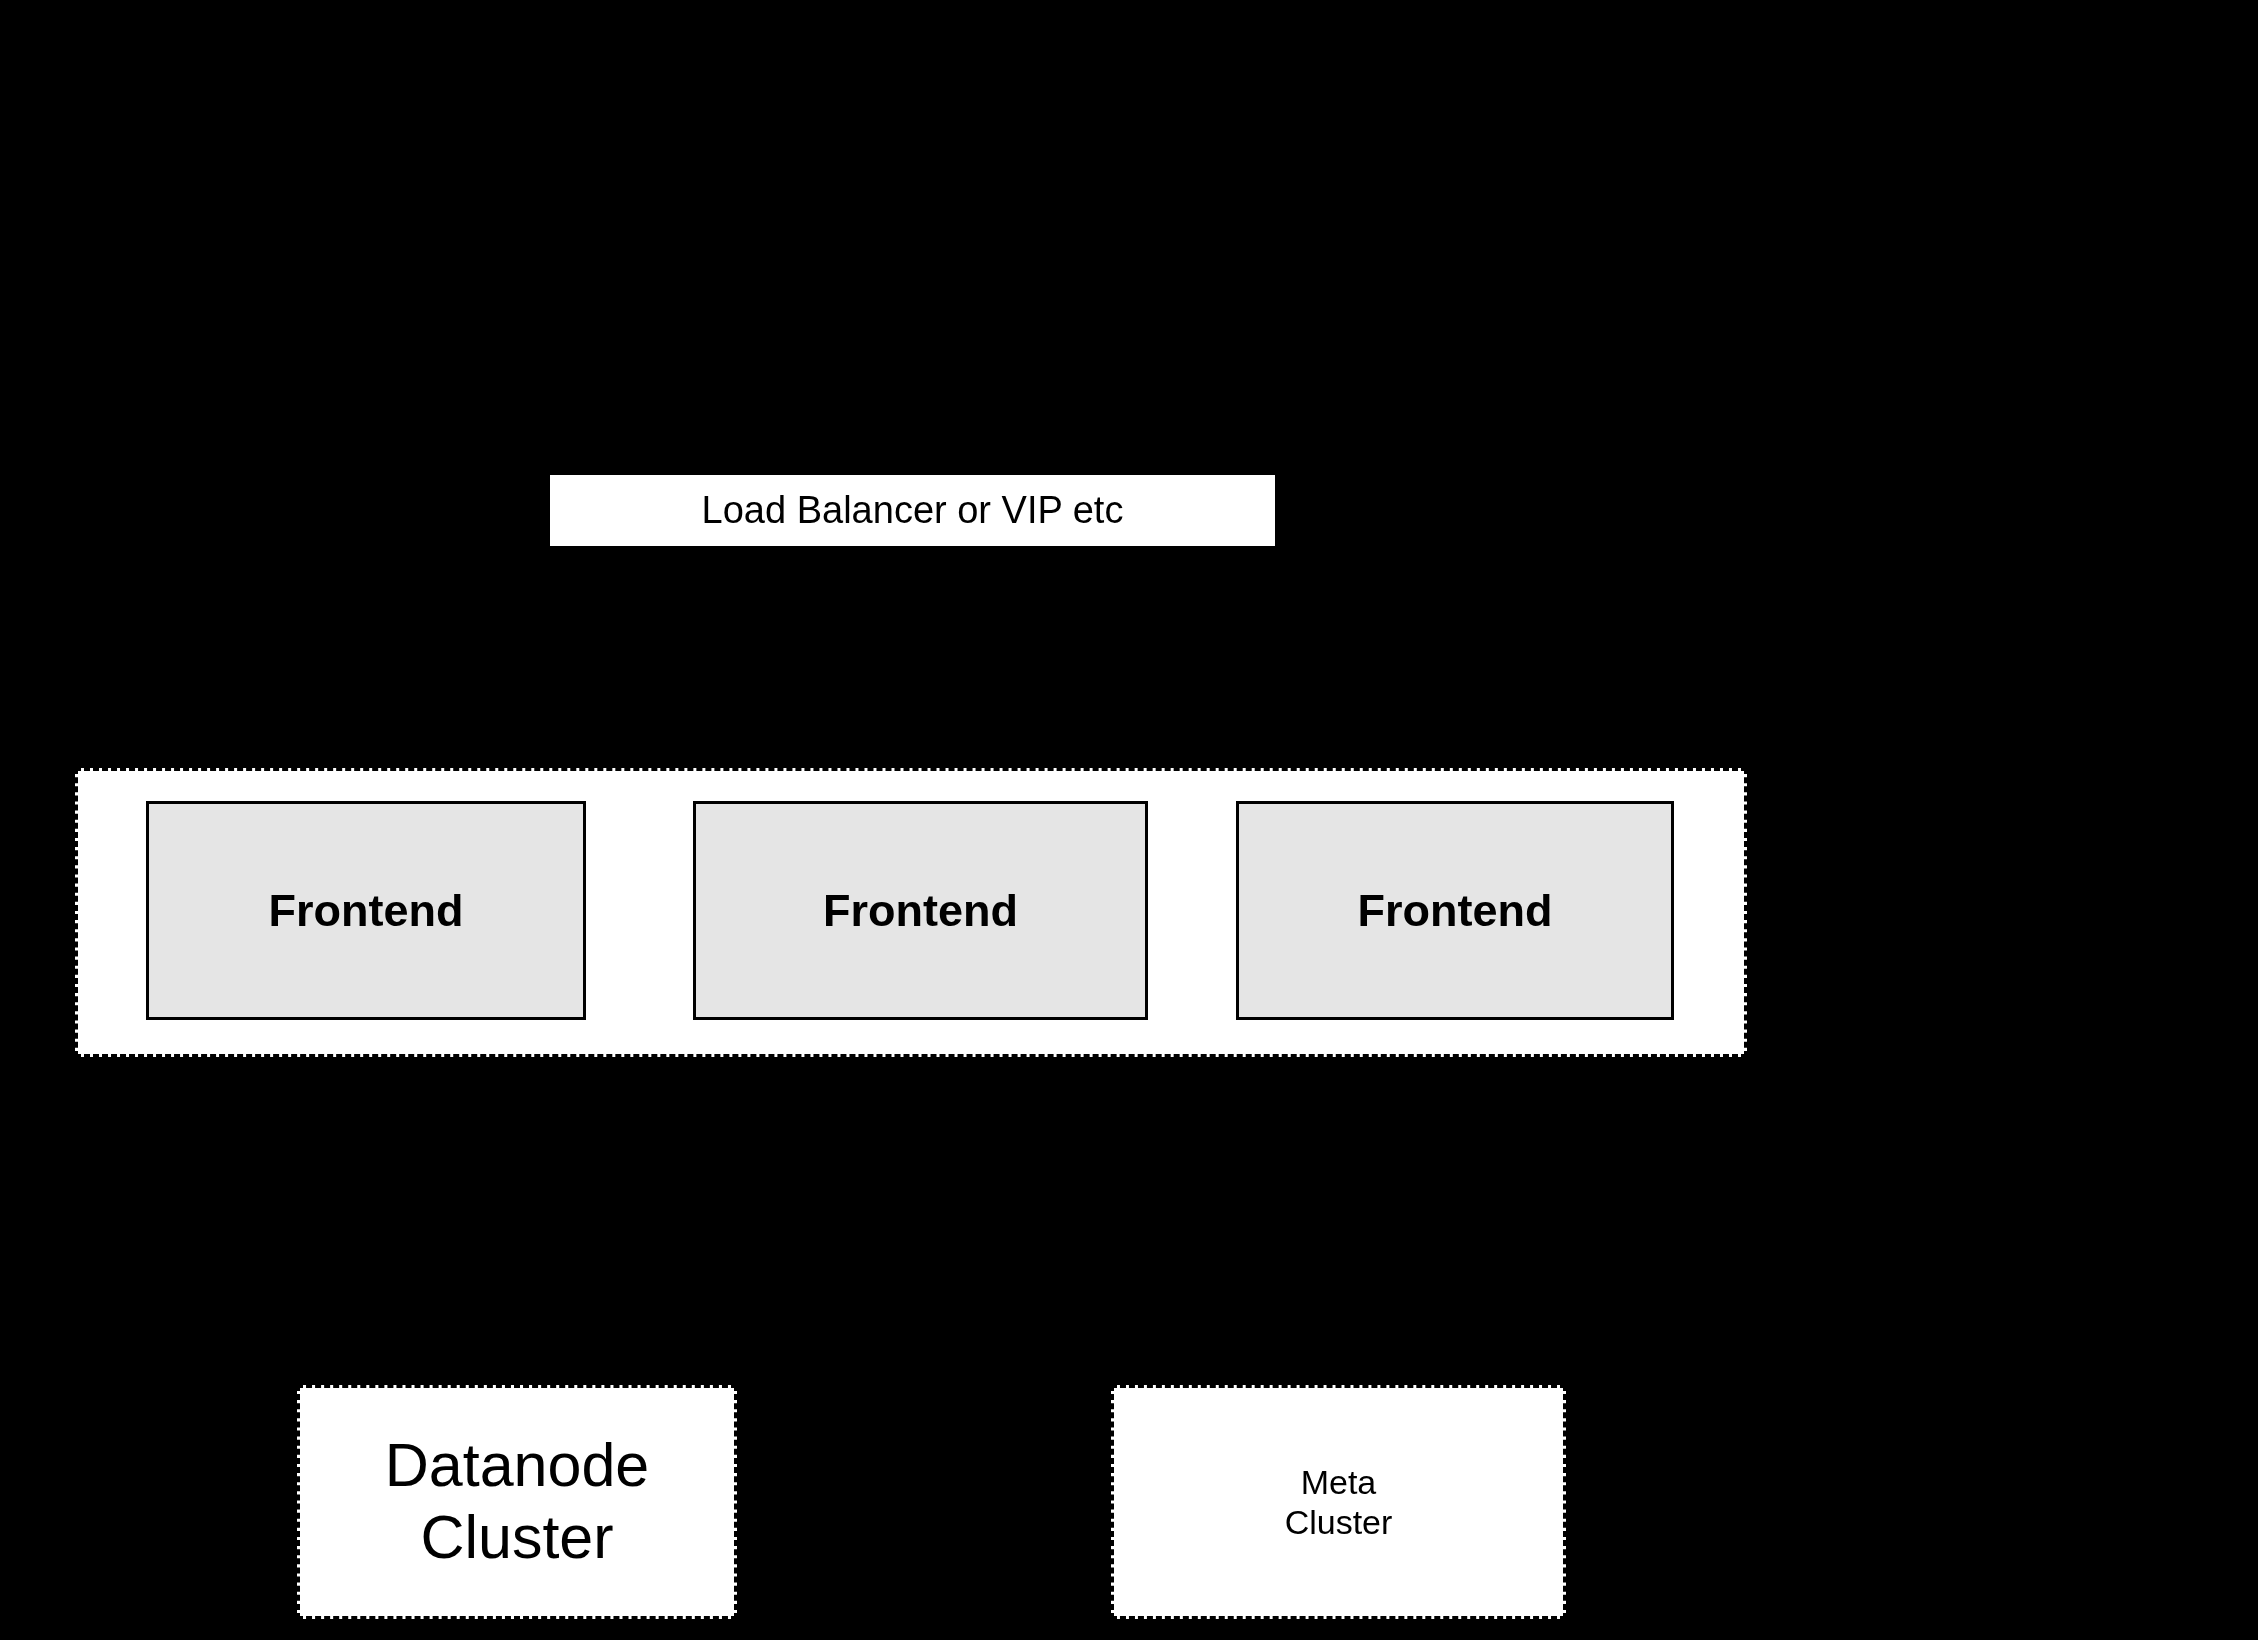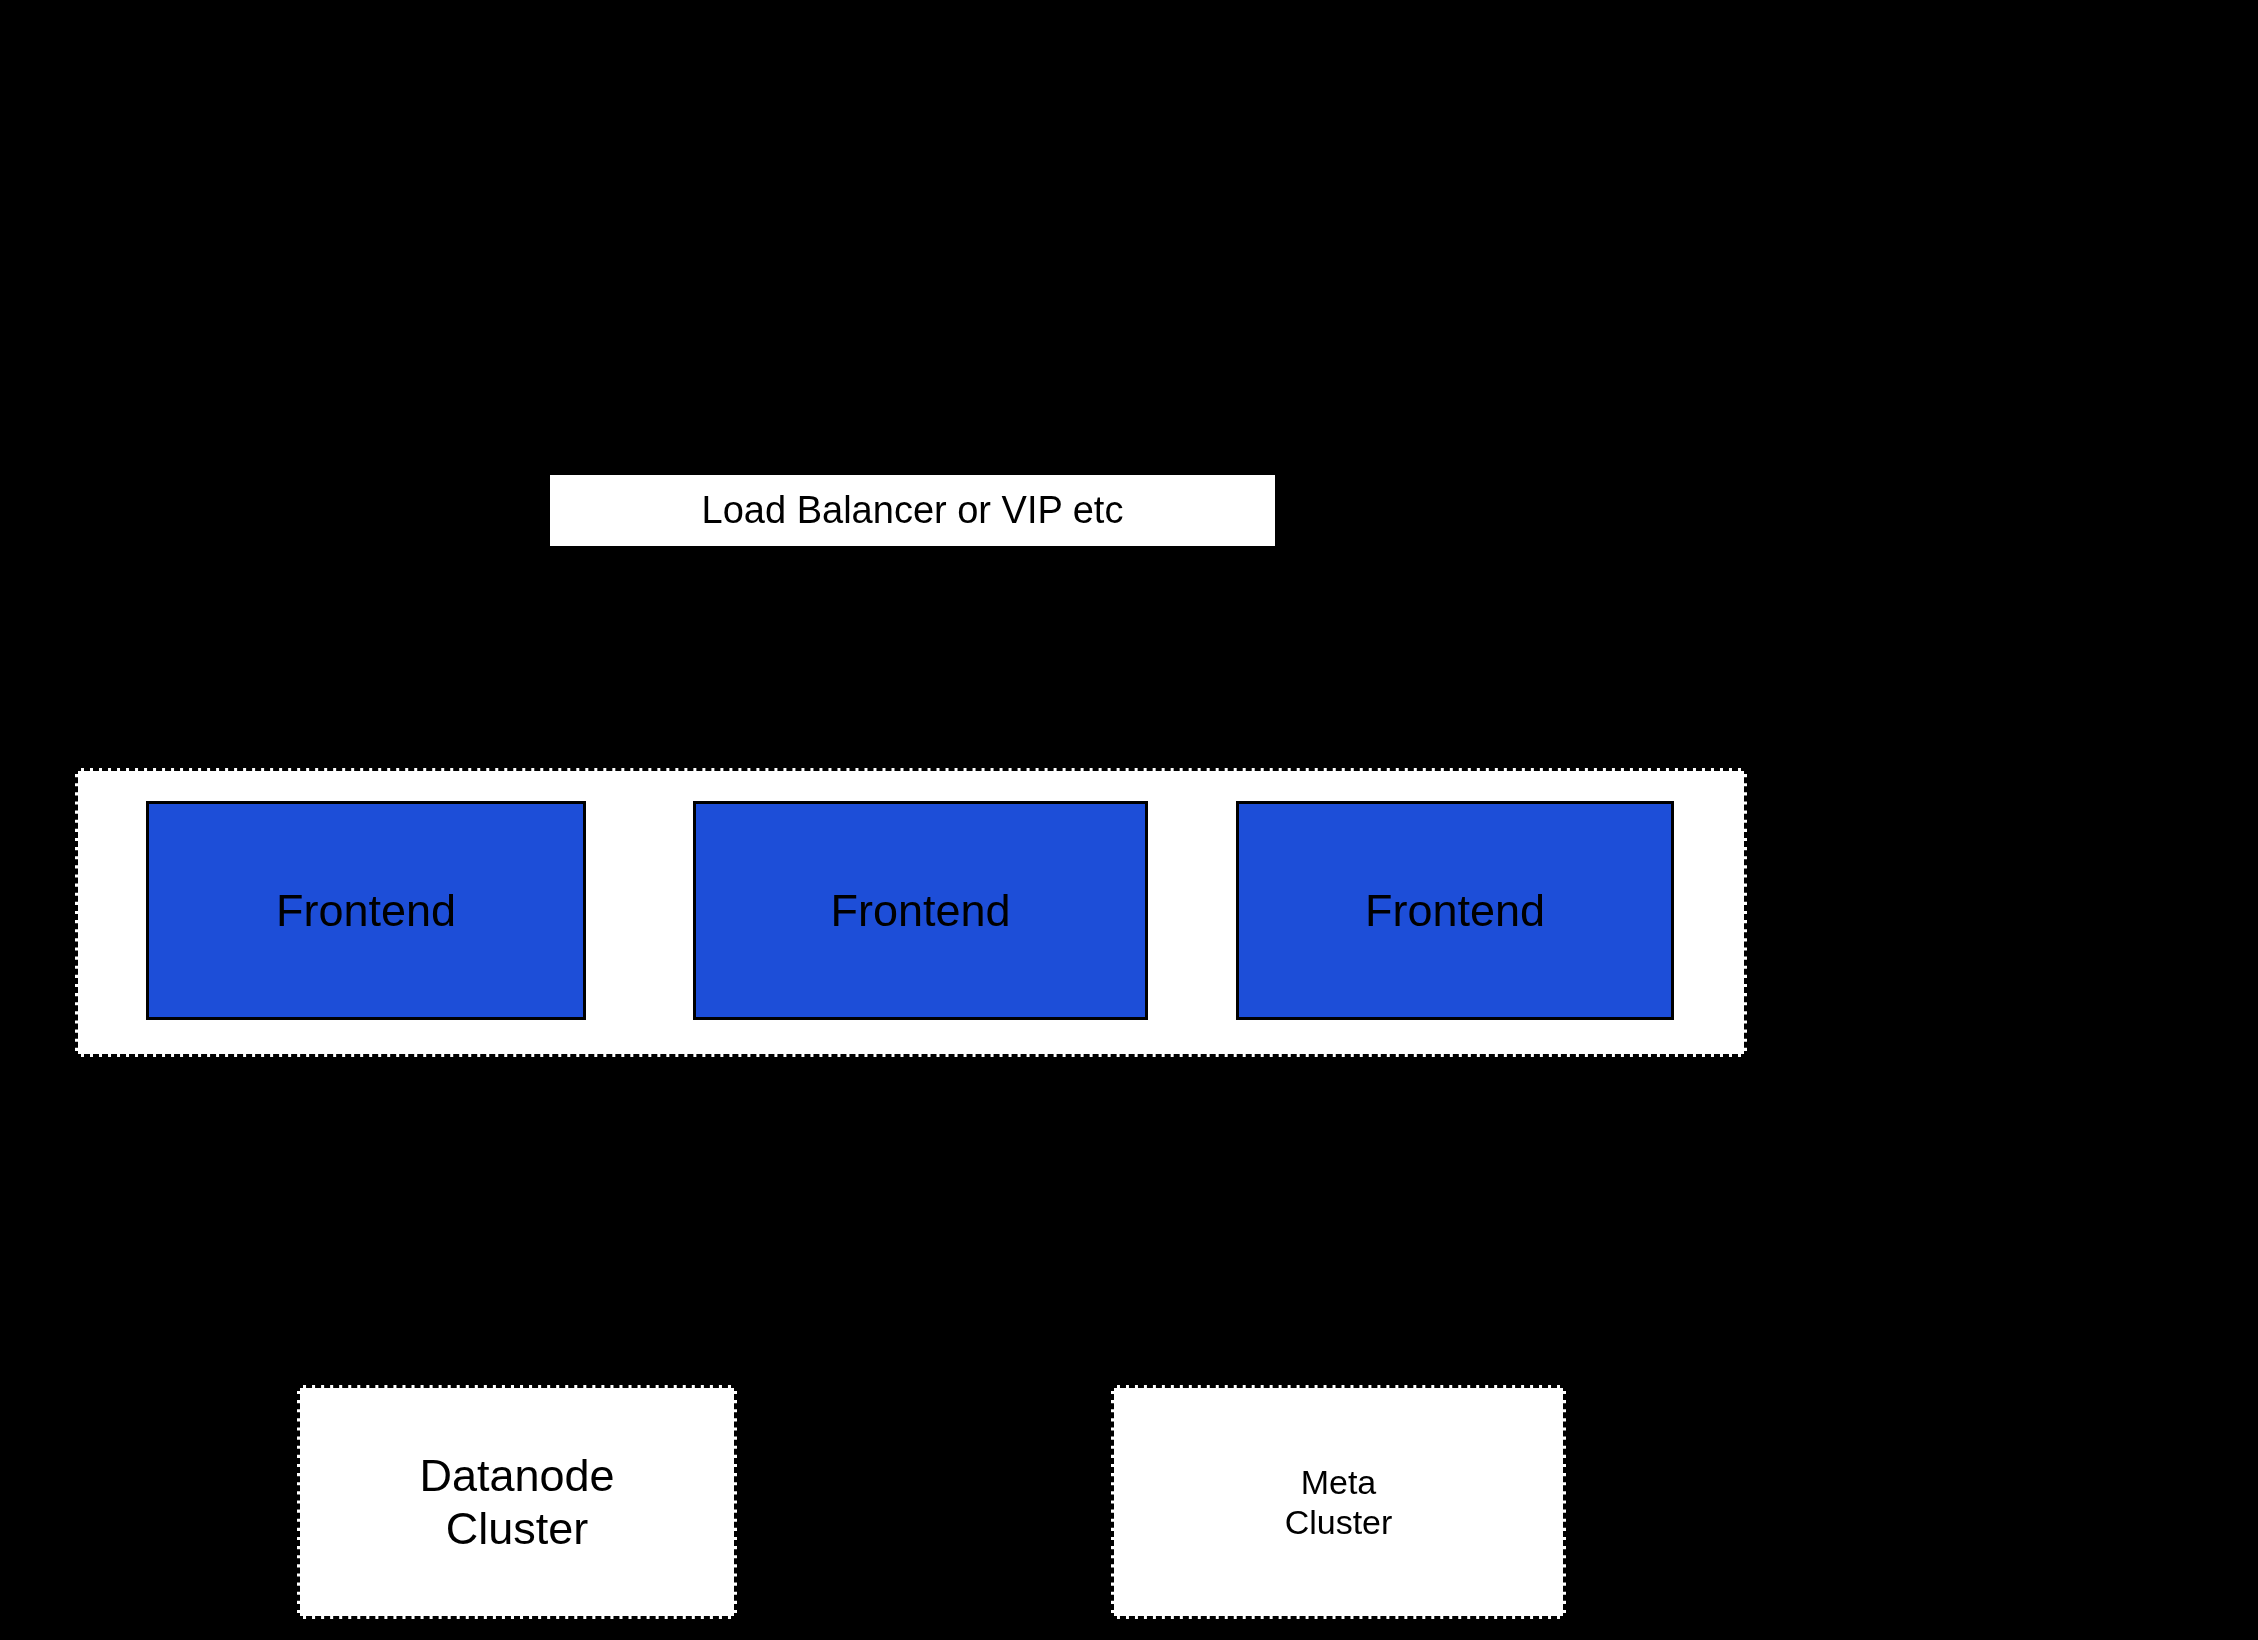--- a/index.html
+++ b/index.html
@@ -29,22 +29,23 @@
     line-height: 1.18;
     white-space: pre-line;
   }
   
   .fill-plain {
     background: #ffffff;
     border: none;
   }
   
   .fill-solid {
-    background: #1d4ed8;
+    background: #e5e5e5;
     border: 3.6px solid #000000;
+    font-weight: bold;
   }
   
   .fill-dashed {
     background: #ffffff;
     border: 3.6px dashed #000000;
   }
 
   
   #client-node {
     left: 696px;
@@ -85,21 +86,21 @@
     top: 801px;
     width: 438px;
     height: 219px;
     font-size: 45px;
   }
   #datanode-cluster-node {
     left: 297px;
     top: 1385px;
     width: 440px;
     height: 234px;
-    font-size: 45px;
+    font-size: 61px;
   }
   #meta-cluster-node {
     left: 1111px;
     top: 1385px;
     width: 455px;
     height: 234px;
     font-size: 34px;
   }
 </style>
 </head>

